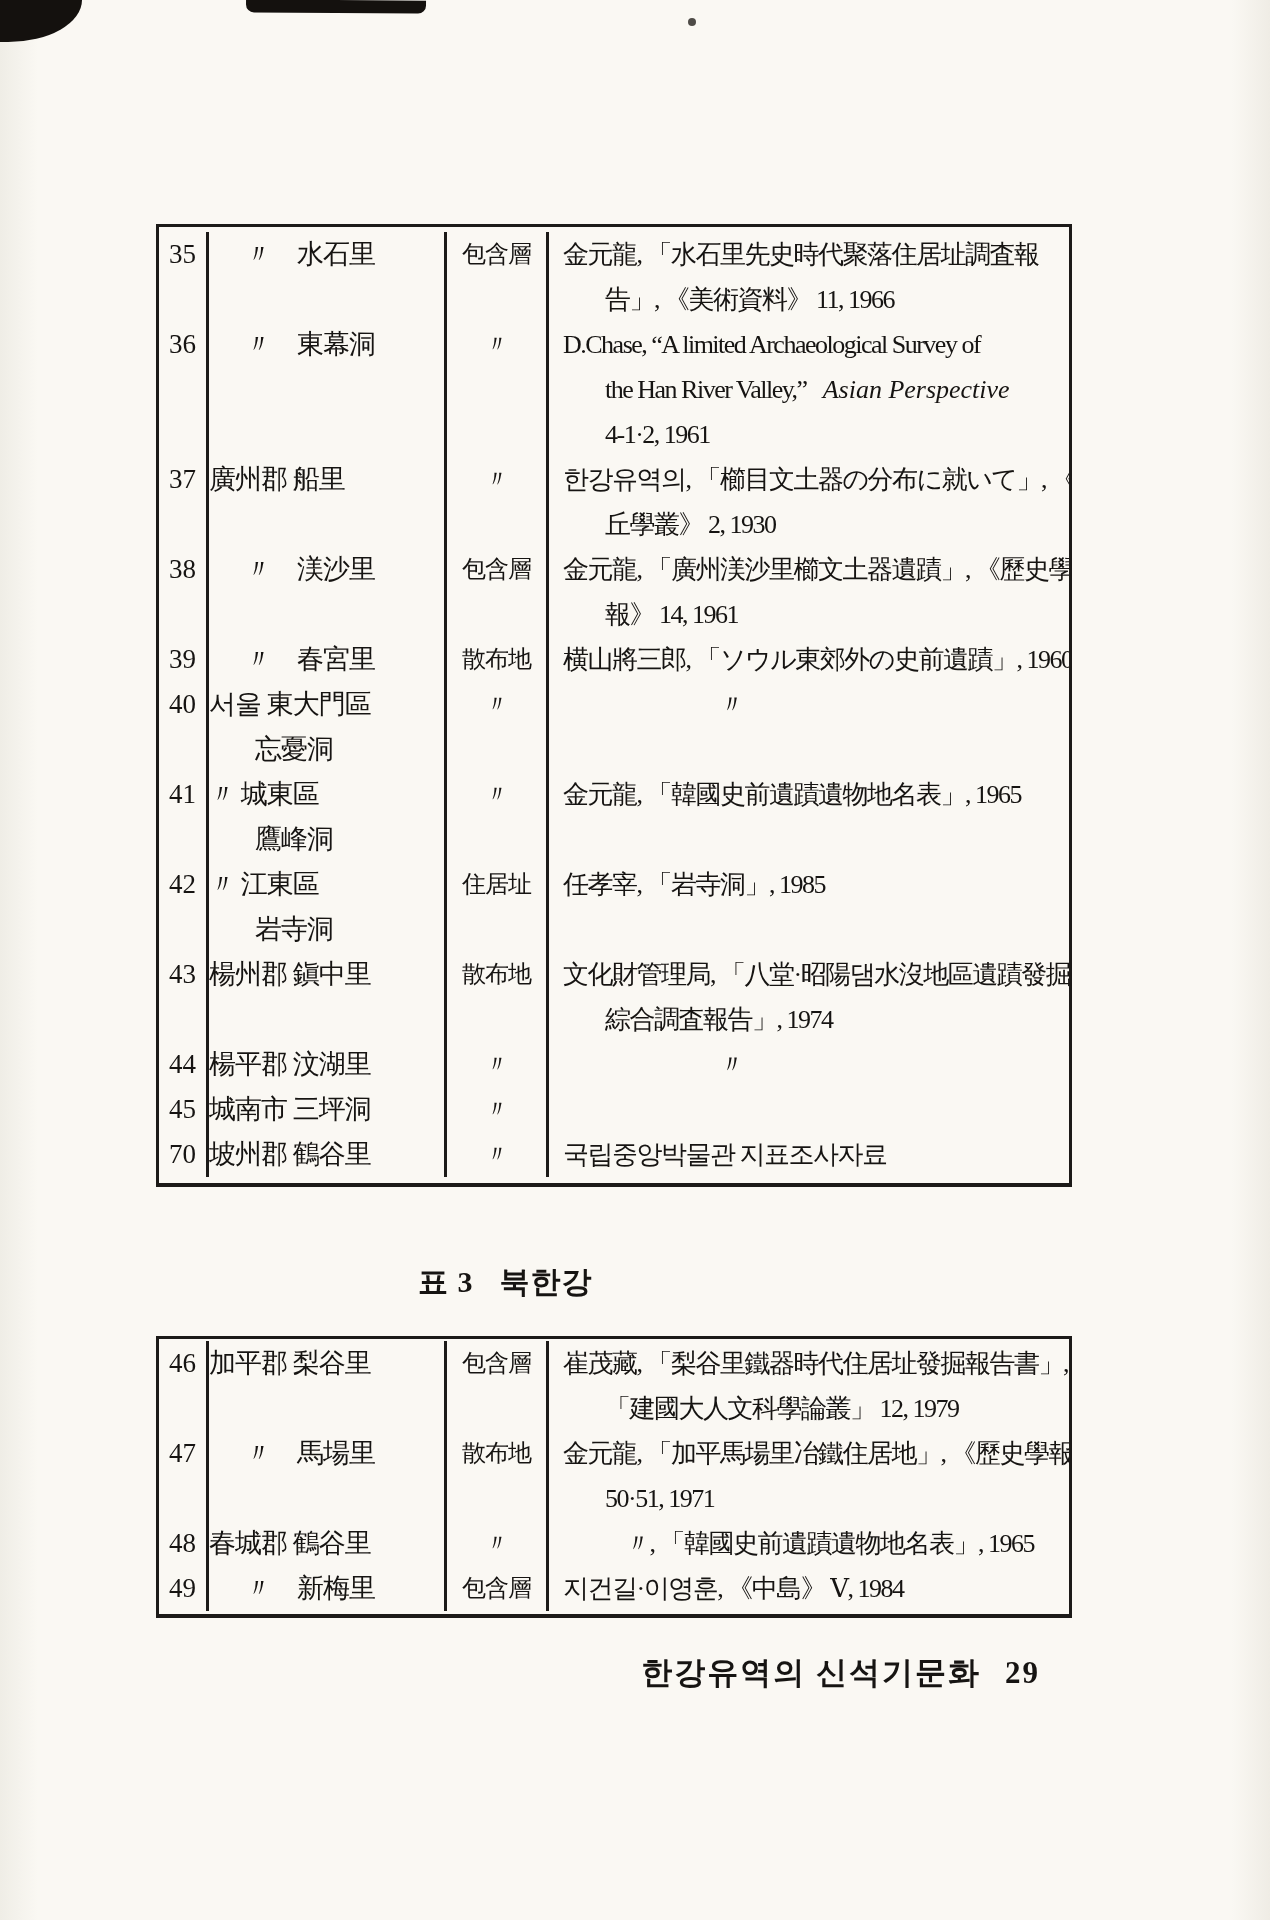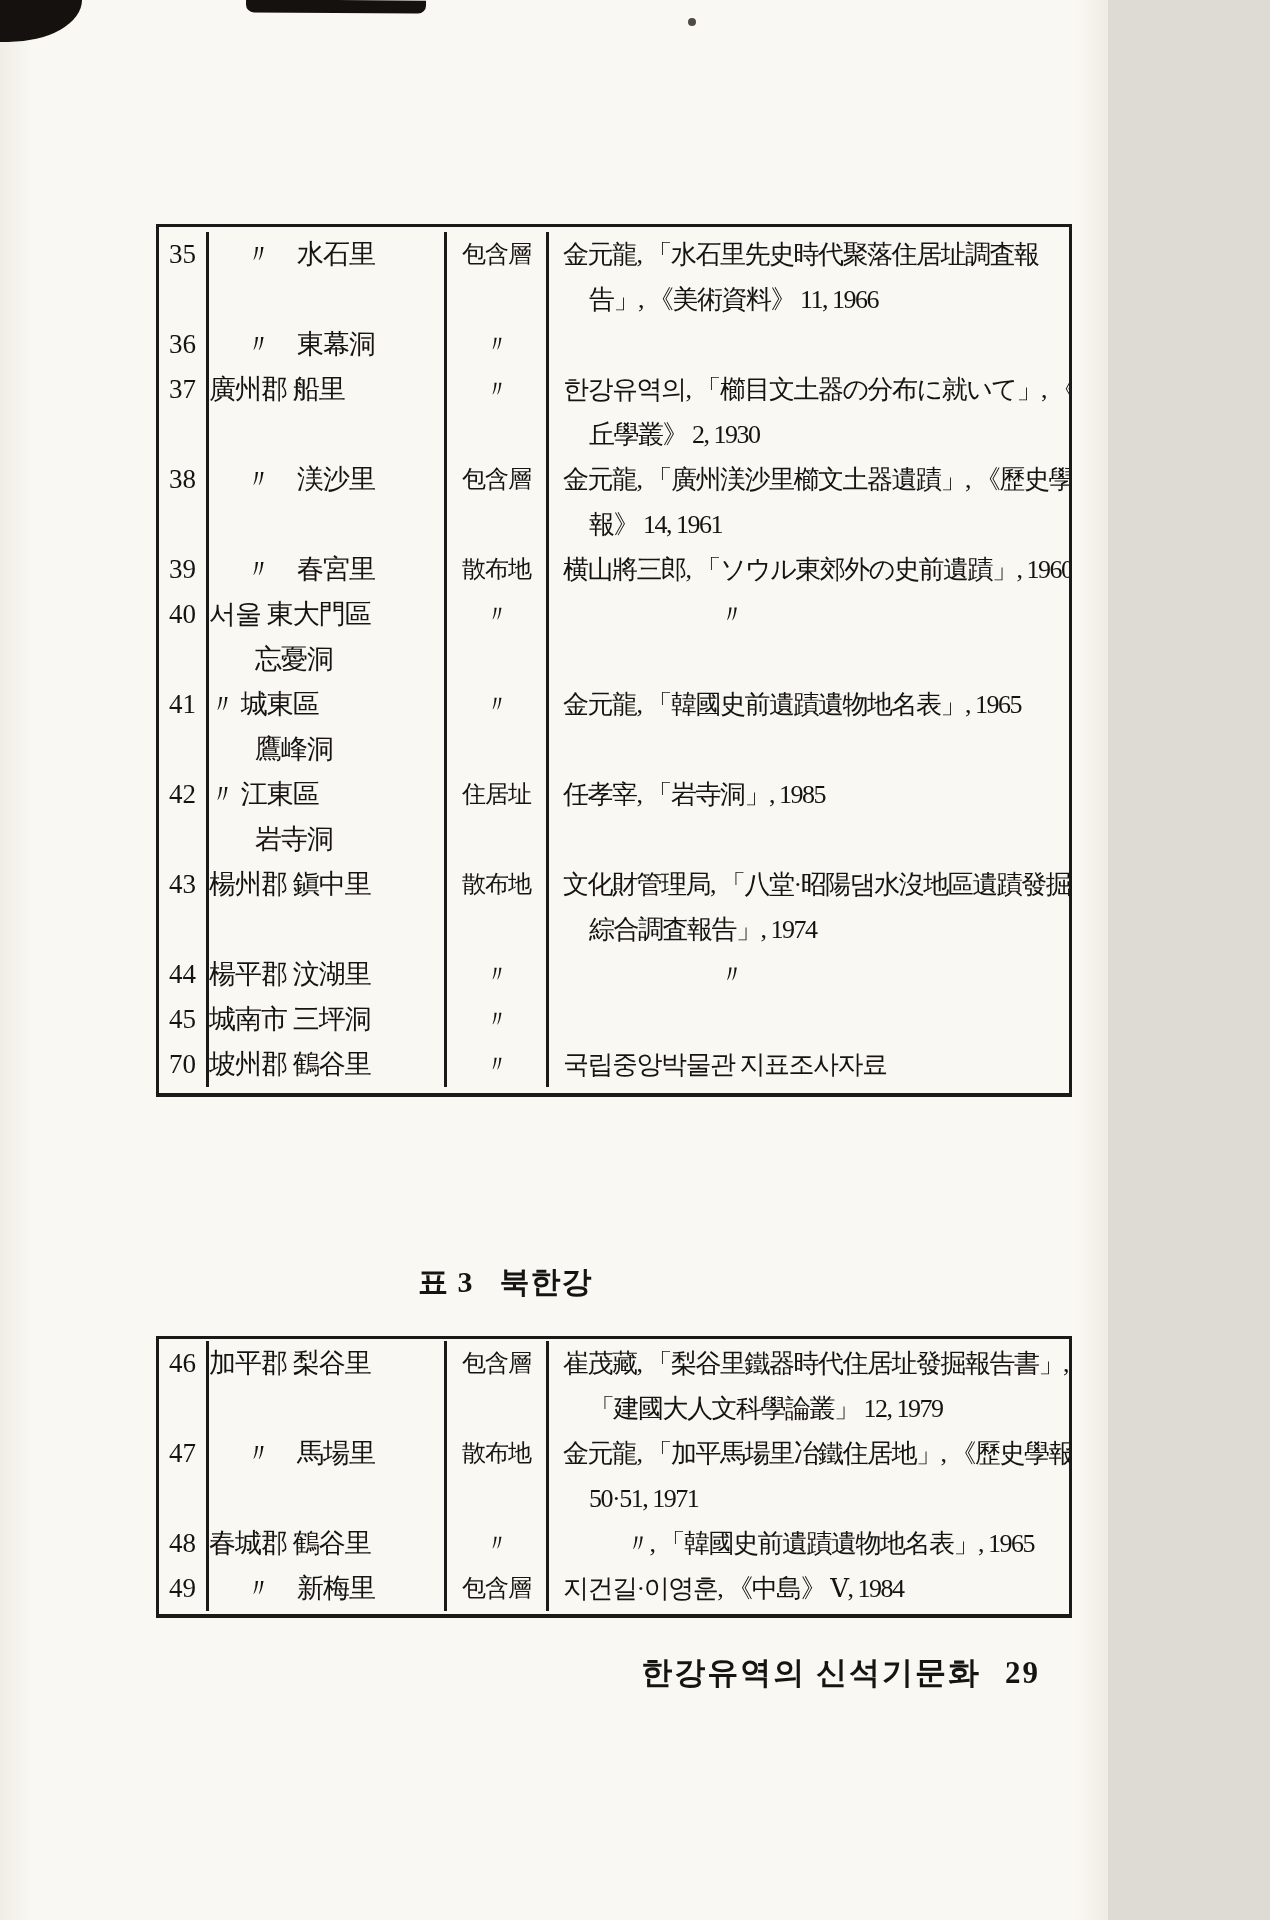--- a/index.html
+++ b/index.html
@@ -1,33 +1,33 @@
 <!DOCTYPE html>
 <html><head>
 <meta charset="utf-8">
 <style>
   html,body{margin:0;padding:0;background:#dedbd4;}
-  .page{position:relative;width:1108px;height:1920px;overflow:hidden;color:#161412;
+  .page{position:relative;width:1270px;height:1920px;overflow:hidden;color:#161412;
         background:linear-gradient(90deg,#efede6 0,#faf8f3 3%,#faf8f3 97%,#efece5 100%);
         font-family:"Liberation Serif","DejaVu Serif",serif;}
   .scan-table{position:absolute;left:156px;width:916px;box-sizing:border-box;
         border:3px solid #1c1a18;border-bottom-width:4px;padding:5px 0 6px 0;}
   .t1{top:224px;}
   .t2{top:1336px;padding:2px 0 3px 0;}
   .row{display:flex;align-items:stretch;}
   .c{box-sizing:border-box;overflow:hidden;}
   .no{width:50px;border-right:3px solid #1c1a18;text-align:center;font-size:27px;}
   .loc{width:238px;border-right:3px solid #1c1a18;font-size:27px;letter-spacing:-1px;}
   .typ{width:102px;border-right:3px solid #1c1a18;text-align:center;font-size:24px;letter-spacing:-1px;}
   .ref{flex:1;font-size:26px;letter-spacing:-1.5px;}
   .ln{line-height:45px;height:45px;white-space:nowrap;}
   .loc .ind{padding-left:36px;}
   .loc .l2{padding-left:46px;}
   .ref .ln{padding-left:14px;}
-  .ref .cont{padding-left:40px;}
+  .ref .cont{padding-left:56px;}
   .ref .dit{padding-left:170px;letter-spacing:0;}
   .ref .inds{padding-left:76px;}
   .it{font-style:italic;margin-left:16px;letter-spacing:0;}
   .caption{position:absolute;left:418px;top:1262px;font-size:30px;font-weight:bold;letter-spacing:1px;}
   .cap-title{margin-left:26px;}
   .footer{position:absolute;left:540px;top:1652px;width:500px;text-align:right;
           font-size:31px;font-weight:bold;letter-spacing:2px;}
   .pageno{margin-left:24px;}
   .smudge{position:absolute;background:#14110e;}
   .sm1{left:0;top:0;width:82px;height:42px;border-bottom-right-radius:90% 100%;}
@@ -64,20 +64,25 @@
     <div class="row">
       <div class="c no">
           <div class="ln">36</div>
         </div>
       <div class="c loc">
           <div class="ln ind">〃　東幕洞</div>
         </div>
       <div class="c typ">
           <div class="ln">〃</div>
         </div>
+      <div class="c ref">
+        <div class="ln">D.Chase, “A limited Archaeological Survey of</div>
+        <div class="ln cont"><span>the Han River Valley,”</span><span class="it">Asian Perspective</span></div>
+        <div class="ln cont">4-1·2, 1961</div>
+      </div>
     </div>
 
     <div class="row">
       <div class="c no">
           <div class="ln">37</div>
         </div>
       <div class="c loc">
           <div class="ln">廣州郡 船里</div>
         </div>
       <div class="c typ">

